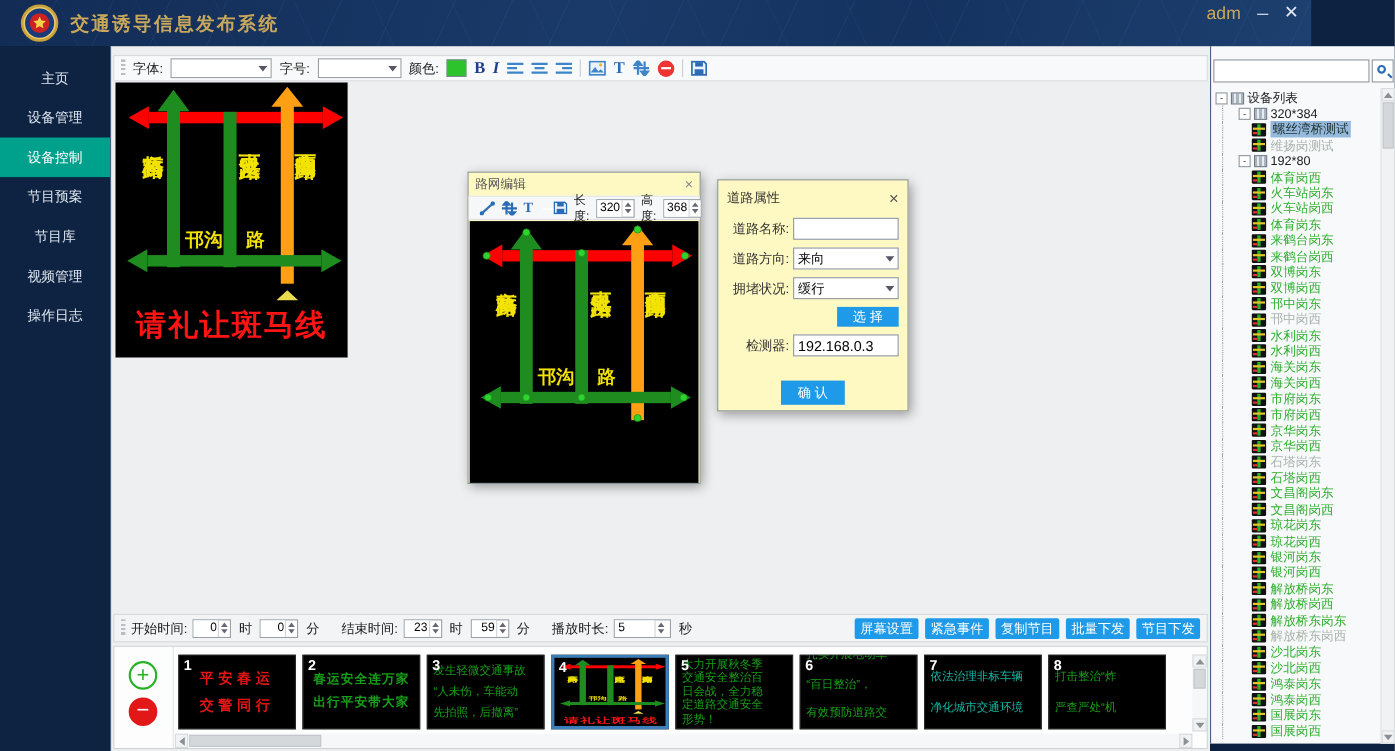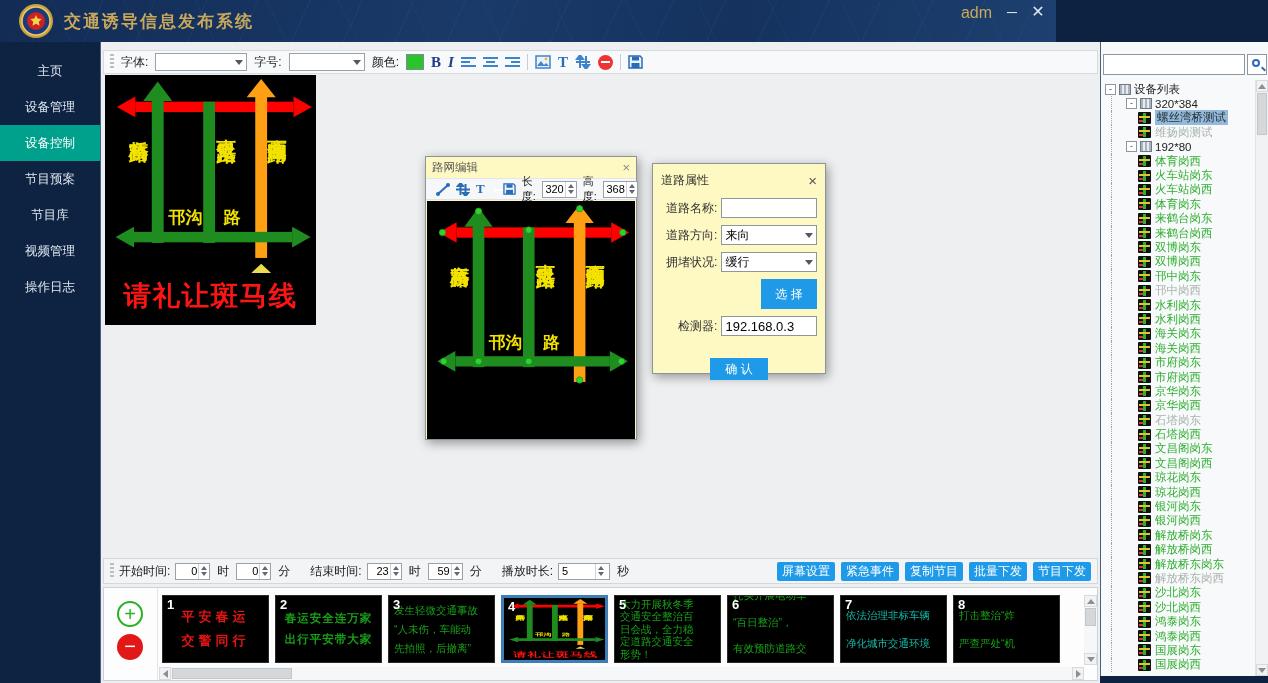--- a/index.html
+++ b/index.html
@@ -1,20 +1,20 @@
 <!DOCTYPE html>
 <html><head>
 <meta charset="utf-8">
 <style>
   *{margin:0;padding:0;box-sizing:border-box;}
   html,body{width:1268px;height:683px;overflow:hidden;}
   body{font-family:"Liberation Sans","DejaVu Sans",sans-serif;font-size:12px;background:#0d2140;position:relative;}
 
   
-  #header{position:absolute;left:0;top:0;width:1056px;height:42px;
+  #header{position:absolute;left:0;top:0;width:1192px;height:42px;
     background:linear-gradient(100deg,#122c55 0%,#1a3a69 45%,#15325e 70%,#1d4070 100%);overflow:hidden;}
   #header .net{position:absolute;inset:0;opacity:.35;background:
     repeating-linear-gradient(115deg,transparent 0 46px,rgba(90,140,210,.25) 46px 47px),
     repeating-linear-gradient(65deg,transparent 0 64px,rgba(90,140,210,.18) 64px 65px);}
   #logo{position:absolute;left:17px;top:2px;width:38px;height:38px;}
   #appTitle{position:absolute;left:64px;top:10px;font-size:17px;font-weight:bold;color:#c9a85c;letter-spacing:2px;}
   #userLabel{position:absolute;right:64px;top:4px;font-size:16px;color:#c9a85c;}
   .winbtn{position:absolute;top:2px;width:20px;height:20px;color:#dfe7f2;font-size:14px;text-align:center;line-height:20px;cursor:default;}
   #btnMin{right:34px;} #btnClose{right:8px;font-size:16px;}
 
@@ -542,21 +542,21 @@
     </div>
   </div>
   <div class="prow">
     <span class="plabel">拥堵状况:</span>
     <div class="pfield">
       <span>缓行</span>
       <span class="chev"></span>
     </div>
   </div>
   <div class="prow" style="justify-content:flex-end">
-    <button class="btn-blue" style="width:56px;height:30px">选 择</button>
+    <button class="btn-blue" style="width:56px;height:18px">选 择</button>
   </div>
   <div class="prow">
     <span class="plabel">检测器:</span>
     <div class="pfield">
       <input style="font-size: 13px;" value="192.168.0.3">
     </div>
   </div>
   <div class="prow" style="justify-content:center;margin-top:22px">
     <button class="btn-blue" style="width:58px;height:22px">确 认</button>
   </div>

